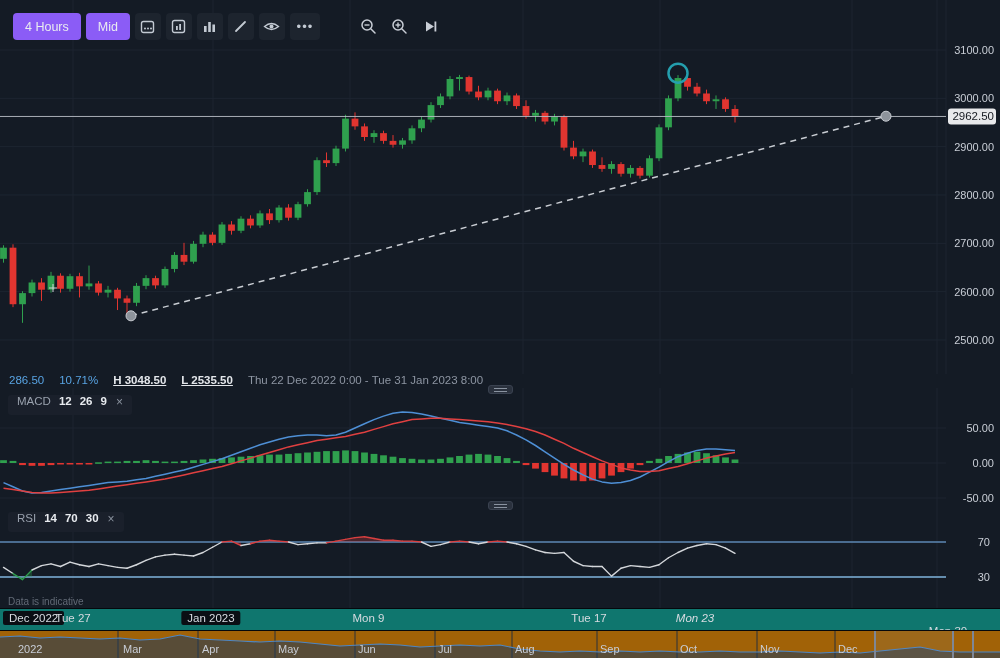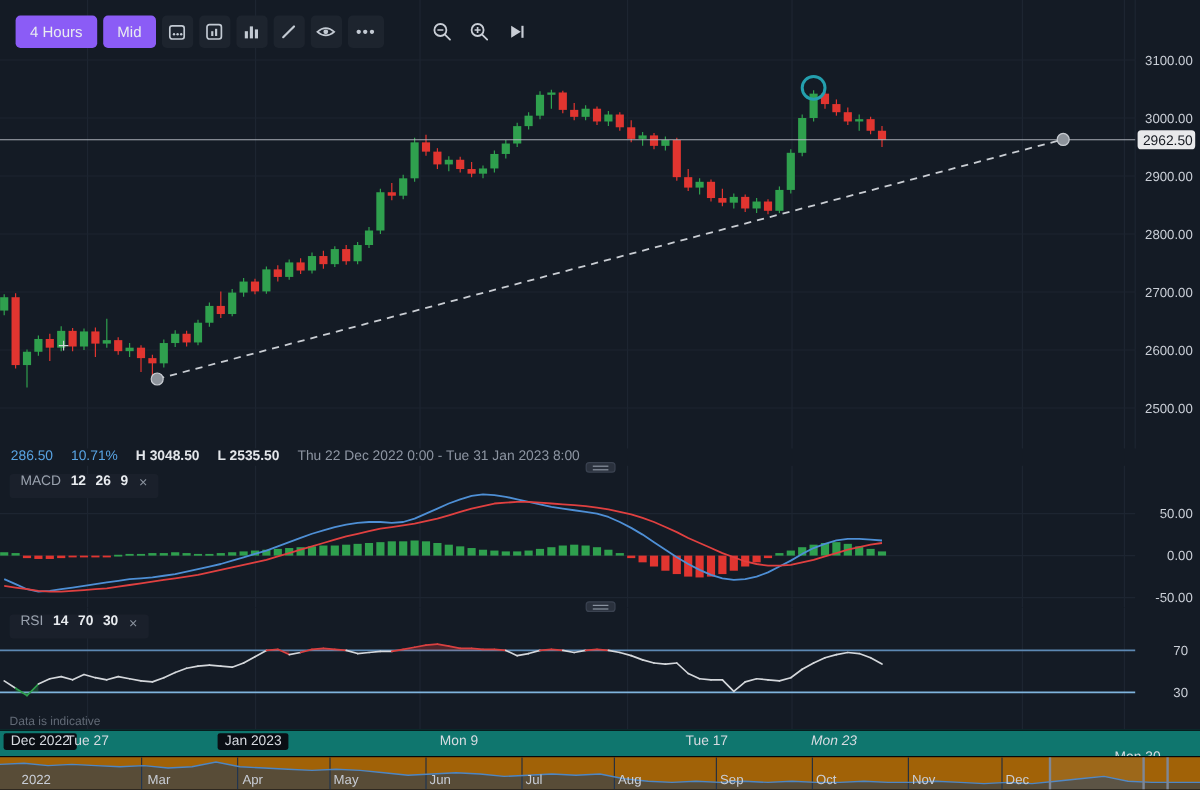--- a/index.html
+++ b/index.html
@@ -15,21 +15,21 @@
            display:flex;align-items:center;justify-content:center;cursor:pointer;padding:0;}
   .tb-icon svg{position:static;}
   .tb-gap{width:26px;}
   .tb-plain{background:transparent;}
   .dots{color:#c3cad3;font-size:13px;letter-spacing:1px;line-height:1;}
 
   
   .infobar{position:absolute;left:9px;top:374px;height:14px;z-index:20;font-size:11.5px;
            display:flex;gap:15px;white-space:nowrap;align-items:flex-start;}
   .ib-blue{color:#58a3e2;}
-  .ib-white{color:#e3e6ea;font-weight:bold;}
+  .ib-white{color:#e3e6ea;font-weight:bold;text-decoration:underline;}
   .ib-gray{color:#8d95a2;}
 
   
   .chip{position:absolute;left:8px;height:20px;background:#1a202b;border-radius:3px;
         display:flex;gap:8px;padding:0 9px;z-index:20;font-size:11.5px;}
   .chip-name{color:#99a1ad;}
   .chip-val{color:#e8ebef;font-weight:bold;}
   .chip-x{color:#8a929e;font-size:12px;cursor:pointer;margin-left:1px;}
 
   
@@ -534,21 +534,21 @@
       <i></i>
       <i></i>
     </div>
 
   <div class="note">Data is indicative</div>
 
   <div class="xaxis" id="xaxis">
       <div class="xlab boxed" style="left: 3px;">Dec 2022</div>
       <div class="xlab" style="left: 73px; transform: translateX(-50%);">Tue 27</div>
       <div class="xlab boxed" style="left: 211px; transform: translateX(-50%);">Jan 2023</div>
-      <div class="xlab" style="left: 364px; transform: translateX(-50%); padding-left: 37px;">Mon 9</div>
+      <div class="xlab" style="left: 350px; transform: translateX(-50%); padding-left: 37px;">Mon 9</div>
       <div class="xlab" style="left: 550px; transform: translateX(-50%); margin-left: 39px;">Tue 17</div>
       <div class="xlab" style="left: 695px; transform: translateX(-50%); font-style: italic;">Mon 23</div>
       <div class="xlab" style="left: 948px; transform: translateX(-50%); margin-top: 13px;">Mon 30</div>
     </div>
 
   <div class="navigator">
     <svg id="nav-svg" width="1000" height="28" style="top:0">
         <line x1="118" y1="0" x2="118" y2="28" stroke="#28303d"></line>
         <line x1="198" y1="0" x2="198" y2="28" stroke="#28303d"></line>
         <line x1="275" y1="0" x2="275" y2="28" stroke="#28303d"></line>

